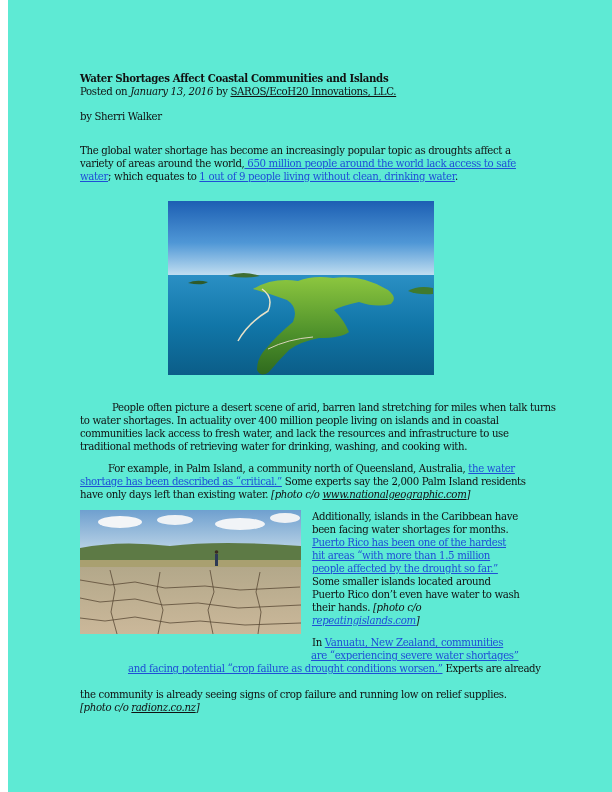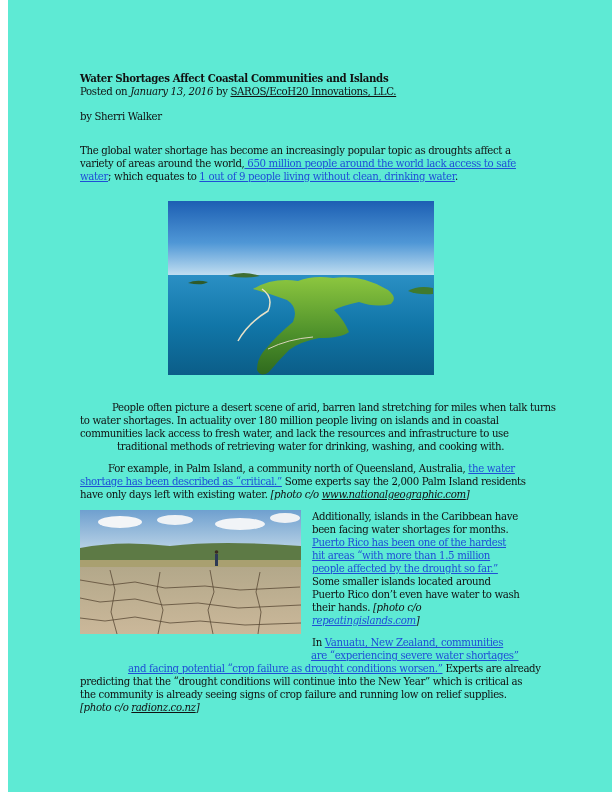--- a/index.html
+++ b/index.html
@@ -52,27 +52,27 @@
       <path d="M20 82 q8 -4 20 -1 q-6 4 -20 1z" fill="#2e5a2a"></path>
       <path d="M60 75 q15 -6 32 0 q-12 3 -32 0z" fill="#3f6e32"></path>
       <path d="M240 90 q10 -6 25 -3 l0 6 q-15 1 -25 -3z" fill="#3f7a2e"></path>
       <path d="M85 88 q20 -12 45 -8 q15 -6 35 -3 q30 -4 55 12 q10 8 3 14 q-15 4 -32 -2 q-18 4 -25 8 q10 10 15 22 q-8 6 -30 6 q-20 4 -30 12 q-10 10 -20 22 q-8 6 -12 -2 q0 -10 6 -18 q15 -18 30 -30 q6 -14 -6 -22 q-16 -6 -34 -11z" fill="url(#land)"></path>
       <path d="M70 140 q10 -18 30 -30 q6 -14 -6 -22" stroke="#e8e2c8" stroke-width="1.5" fill="none"></path>
       <path d="M100 148 q20 -10 45 -12" stroke="#d9d4bb" stroke-width="1" fill="none"></path>
     </svg>
   </div>
 
   <div class="t" style="left:72px; top:401px;margin-left:32px;">People often picture a desert scene of arid, barren land stretching for miles when talk turns</div>
-  <div class="t" style="left:72px; top:414px;">to water shortages.  In actuality over 180 million people living on islands and in coastal</div>
+  <div class="t" style="left:72px; top:414px;">to water shortages.  In actuality over 400 million people living on islands and in coastal</div>
   <div class="t" style="left:72px; top:427px;">communities lack access to fresh water, and lack the resources and infrastructure to use</div>
-  <div class="t" style="left:72px; top:440px;margin-left:37px;">traditional methods of retrieving water for drinking, washing, and cooking with.</div>
+  <div class="t" style="left:72px; top:440px;">traditional methods of retrieving water for drinking, washing, and cooking with.</div>
 
   <div class="t" style="left:72px; top:462px;margin-left:28px;"><span>For example, in Palm Island, a community north of Queensland, Australia, </span><span class="link">the water</span></div>
   <div class="t" style="left:72px; top:475px;"><span class="link">shortage has been described as “critical.”</span><span>  Some experts say the 2,000 Palm Island residents</span></div>
-  <div class="t" style="left:72px; top:488px;"><span>have only days left with existing water. </span><span class="it">[photo c/o </span><span class="it plink">www.nationalgeographic.com</span><span class="it">]</span></div>
+  <div class="t" style="left:72px; top:488px;"><span>have only days left than existing water. </span><span class="it">[photo c/o </span><span class="it plink">www.nationalgeographic.com</span><span class="it">]</span></div>
 
   <div class="img" style="left:72px; top:510px; width:221px; height:124px;">
     <svg viewBox="0 0 221 124" preserveAspectRatio="none">
       <defs>
         <linearGradient id="dsky" x1="0" y1="0" x2="0" y2="1">
           <stop offset="0" stop-color="#6fa0cf"></stop>
           <stop offset="1" stop-color="#b9d2e6"></stop>
         </linearGradient>
         <linearGradient id="ground" x1="0" y1="0" x2="0" y2="1">
           <stop offset="0" stop-color="#b3a88a"></stop>
@@ -107,17 +107,16 @@
   <div class="t link" style="left:304px; top:549px;">hit areas “with more than 1.5 million</div>
   <div class="t link" style="left:304px; top:562px;">people affected by the drought so far.”</div>
   <div class="t" style="left:304px; top:575px;">Some smaller islands located around</div>
   <div class="t" style="left:304px; top:588px;">Puerto Rico don’t even have water to wash</div>
   <div class="t" style="left:304px; top:601px;"><span>their hands. </span><span class="it">[photo c/o</span></div>
   <div class="t" style="left:304px; top:614px;"><span class="ilink">repeatingislands.com</span><span class="it">]</span></div>
 
   <div class="t" style="left:304px; top:636px;"><span>In </span><span class="link">Vanuatu, New Zealand, communities</span></div>
   <div class="t link" style="left:303px; top:649px;">are “experiencing severe water shortages”</div>
   <div class="t" style="left:72px; top:662px;margin-left:48px;"><span class="link">and facing potential “crop failure as drought conditions worsen.”</span><span>  Experts are already</span></div>
-  <div class="t" style="left:72px; top:675px;">predicting that the “drought conditions will continue into the New Year” which is critical as</div>
   <div class="t" style="left:72px; top:688px;text-align:center;">the community is already seeing signs of crop failure and running low on relief supplies.</div>
   <div class="t it" style="left:72px; top:701px;"><span>[photo c/o </span><span class="plink">radionz.co.nz</span><span>]</span></div>
 
 </div>
 
 </body></html>

